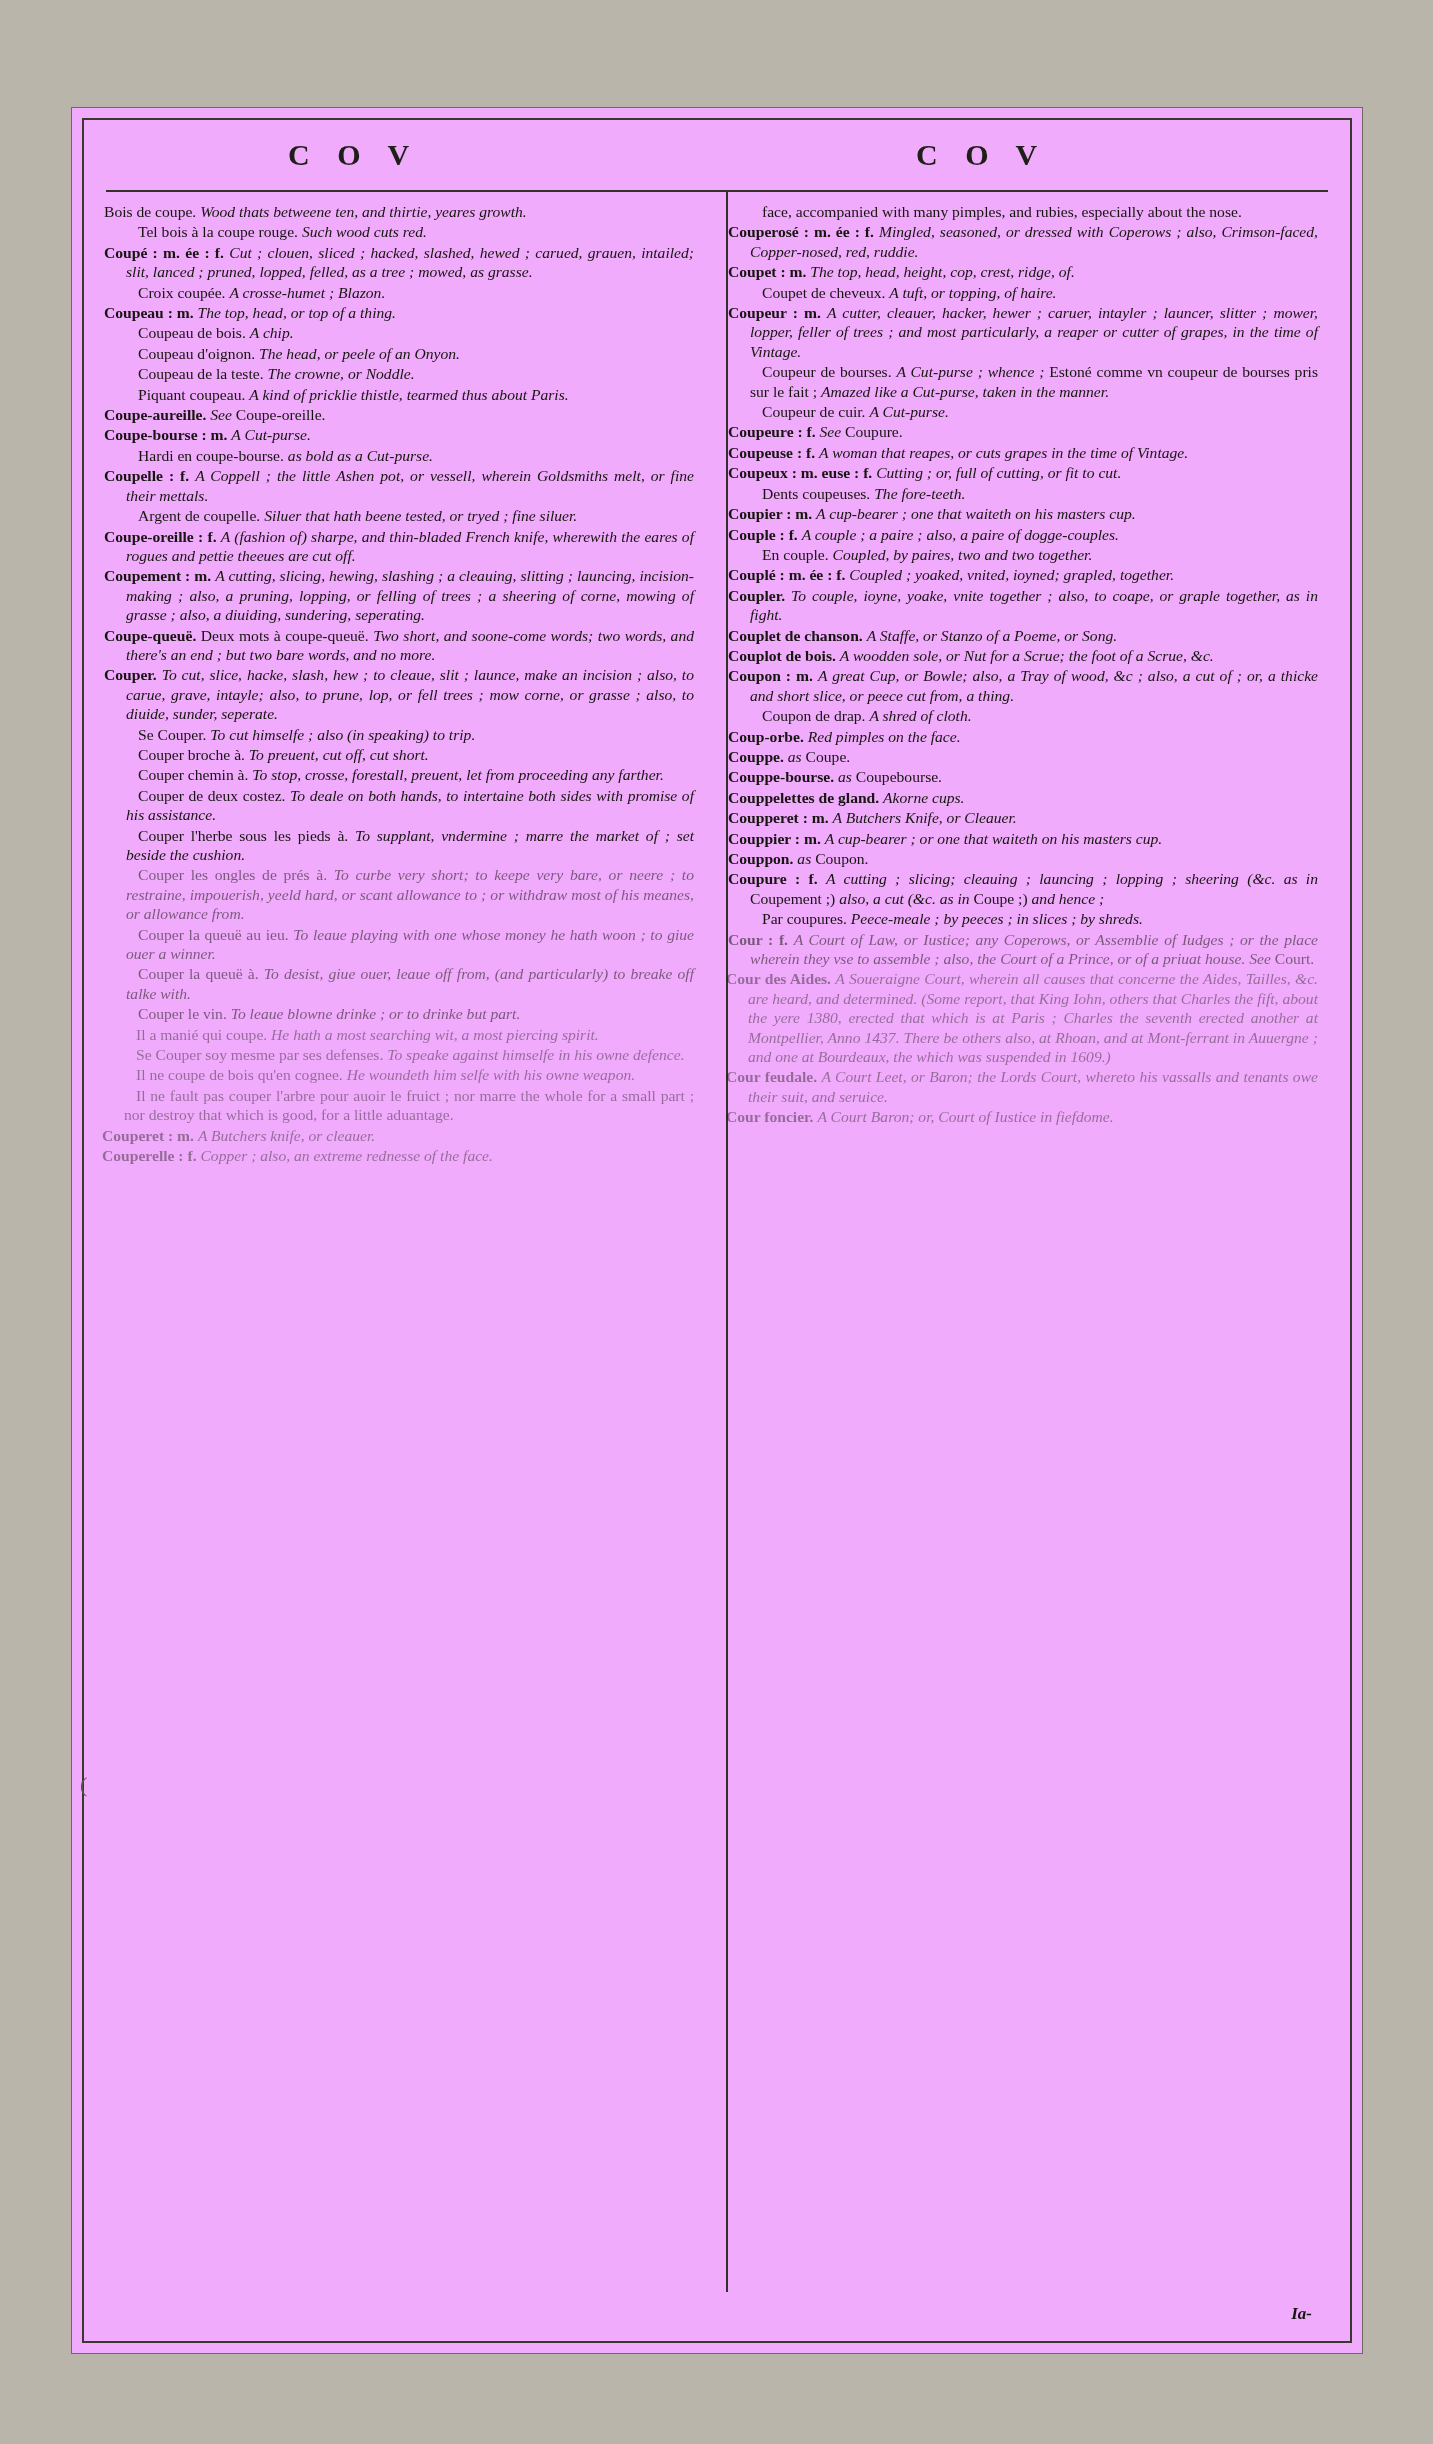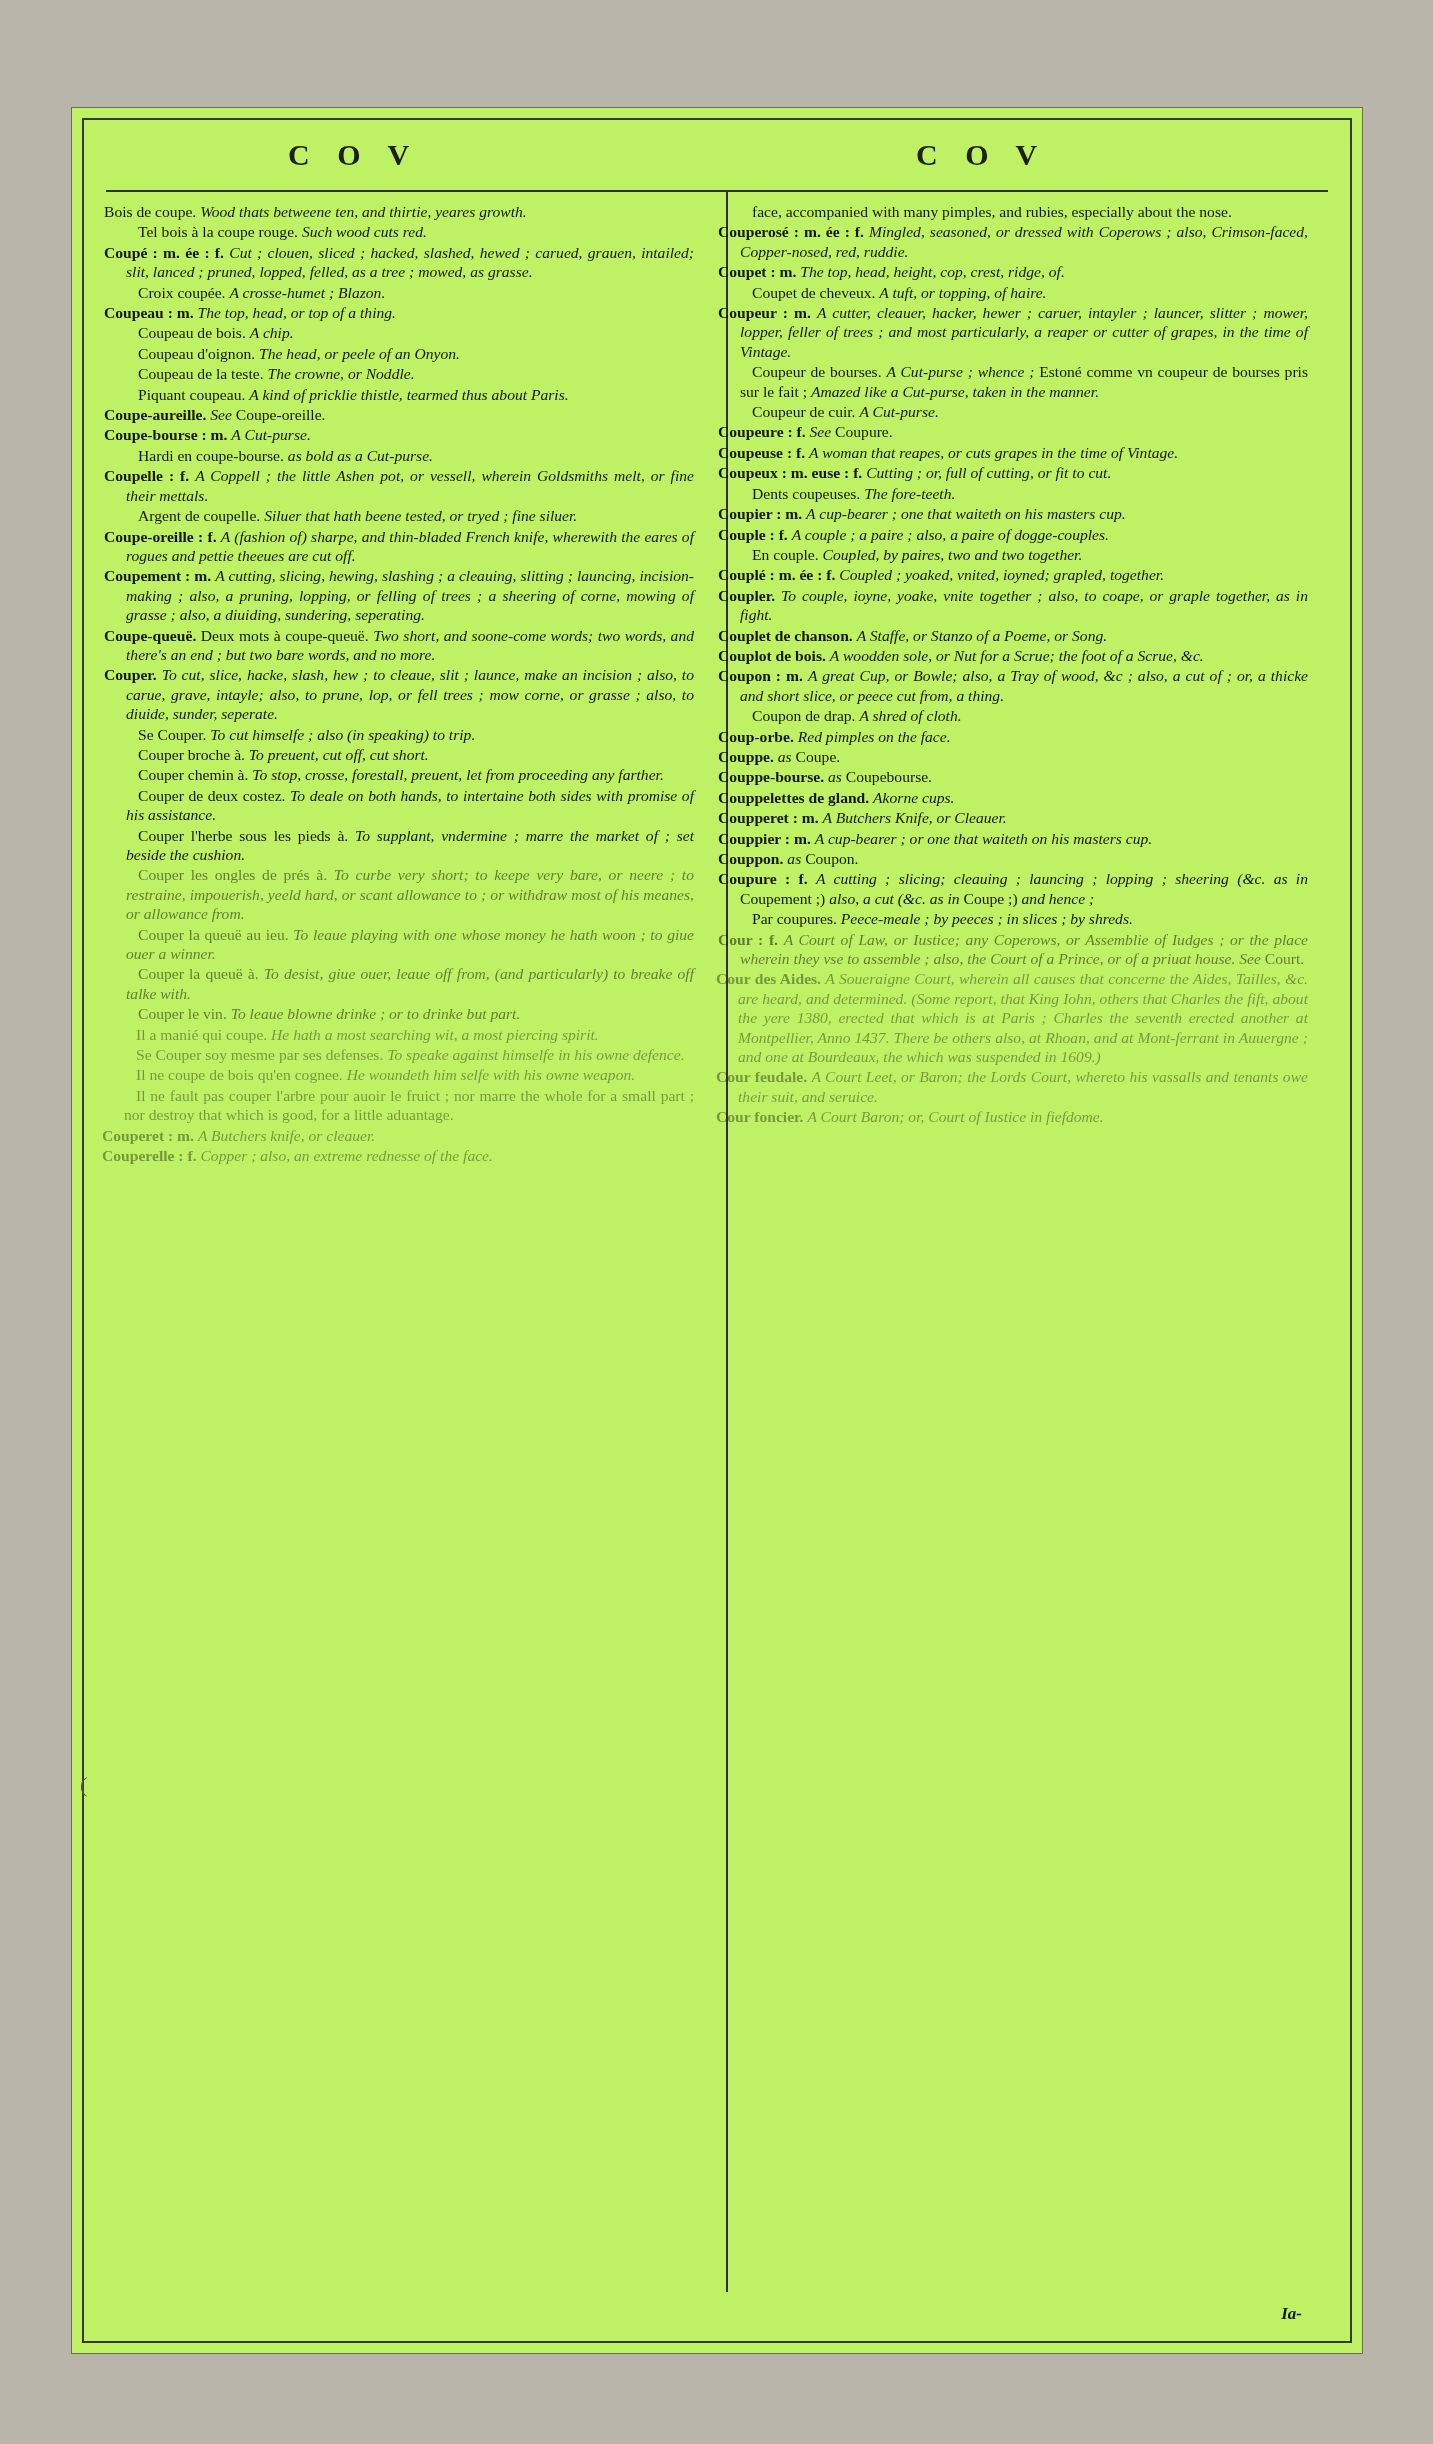--- a/index.html
+++ b/index.html
@@ -19,21 +19,21 @@
     background: #b9b5aa;
     overflow: hidden;
   }
   
   .paper {
     position: absolute;
     left: 72px;
     top: 108px;
     width: 1290px;
     height: 2245px;
-    background: #bef264;
+    background: #f0abfc;
     box-shadow: 0 0 0 1px #6d6a60;
   }
   .paper:before {
     content: "";
     position: absolute;
     left: 10px; top: 10px; right: 10px; bottom: 10px;
     border: 2px solid #3a372f;
   }
   .inner {
     position: absolute;
@@ -73,21 +73,21 @@
     border-left: 2px solid #33302a;
   }
 
   .cols {
     position: absolute;
     top: 70px;
     left: 6px;
     right: 6px;
     bottom: 10px;
     display: flex;
-    gap: 24px;
+    gap: 34px;
   }
   .col {
     width: 590px;
     position: relative;
   }
   .entry {
     font-size: 15.6px;
     line-height: 19.4px;
     color: #17150f;
     margin: 0 0 1px 0;

